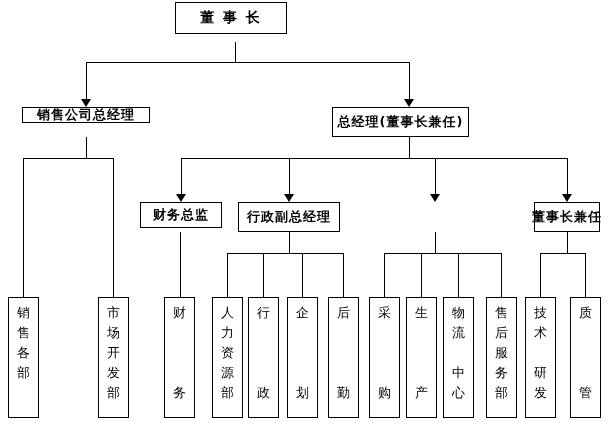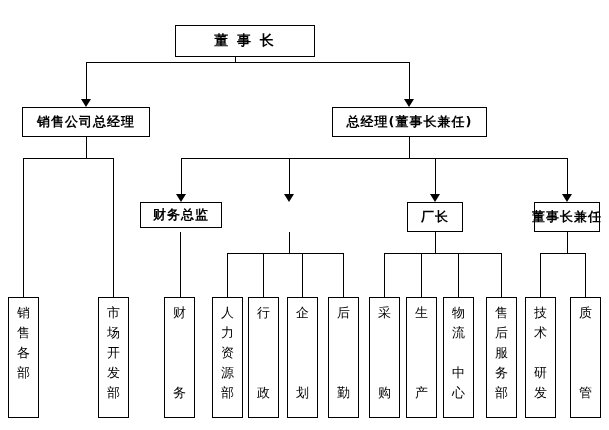--- a/index.html
+++ b/index.html
@@ -103,36 +103,36 @@
   <div class="vline" style="left:384px;top:253px;height:44px"></div>
   <div class="vline" style="left:421px;top:253px;height:44px"></div>
   <div class="vline" style="left:458px;top:253px;height:44px"></div>
   <div class="vline" style="left:501px;top:253px;height:44px"></div>
 
   <div class="vline" style="left:567px;top:232px;height:21px"></div>
   <div class="hline" style="left:540px;top:253px;width:46px"></div>
   <div class="vline" style="left:540px;top:253px;height:44px"></div>
   <div class="vline" style="left:585px;top:253px;height:44px"></div>
 
-  <div class="node lvl1" style="left:175px;top:25px;width:140px;height:32px">
+  <div class="node lvl1" style="left:175px;top:2px;width:112px;height:32px">
     <span class="hlabel">董 事 长</span>
   </div>
 
-  <div class="node" style="left:22px;top:107px;width:128px;height:30px">
+  <div class="node" style="left:22px;top:107px;width:128px;height:16px">
     <span class="hlabel">销售公司总经理</span>
   </div>
-  <div class="node" style="left:332px;top:107px;width:155px;height:30px">
+  <div class="node" style="left:332px;top:107px;width:137px;height:30px">
     <span class="hlabel">总经理(董事长兼任)</span>
   </div>
 
   <div class="node" style="left:140px;top:202px;width:82px;height:26px">
     <span class="hlabel">财务总监</span>
   </div>
-  <div class="node" style="left:407px;top:202px;width:56px;height:30px">
-    <span class="hlabel">厂长</span>
+  <div class="node" style="left:238px;top:202px;width:102px;height:30px">
+    <span class="hlabel">行政副总经理</span>
   </div>
   <div class="node" style="left:534px;top:202px;width:66px;height:30px">
     <span class="hlabel">董事长兼任</span>
   </div>
 
   <div class="vnode" style="left:8px;top:297px">
     <span class="vlabel">销
 售
 各
 部</span>

